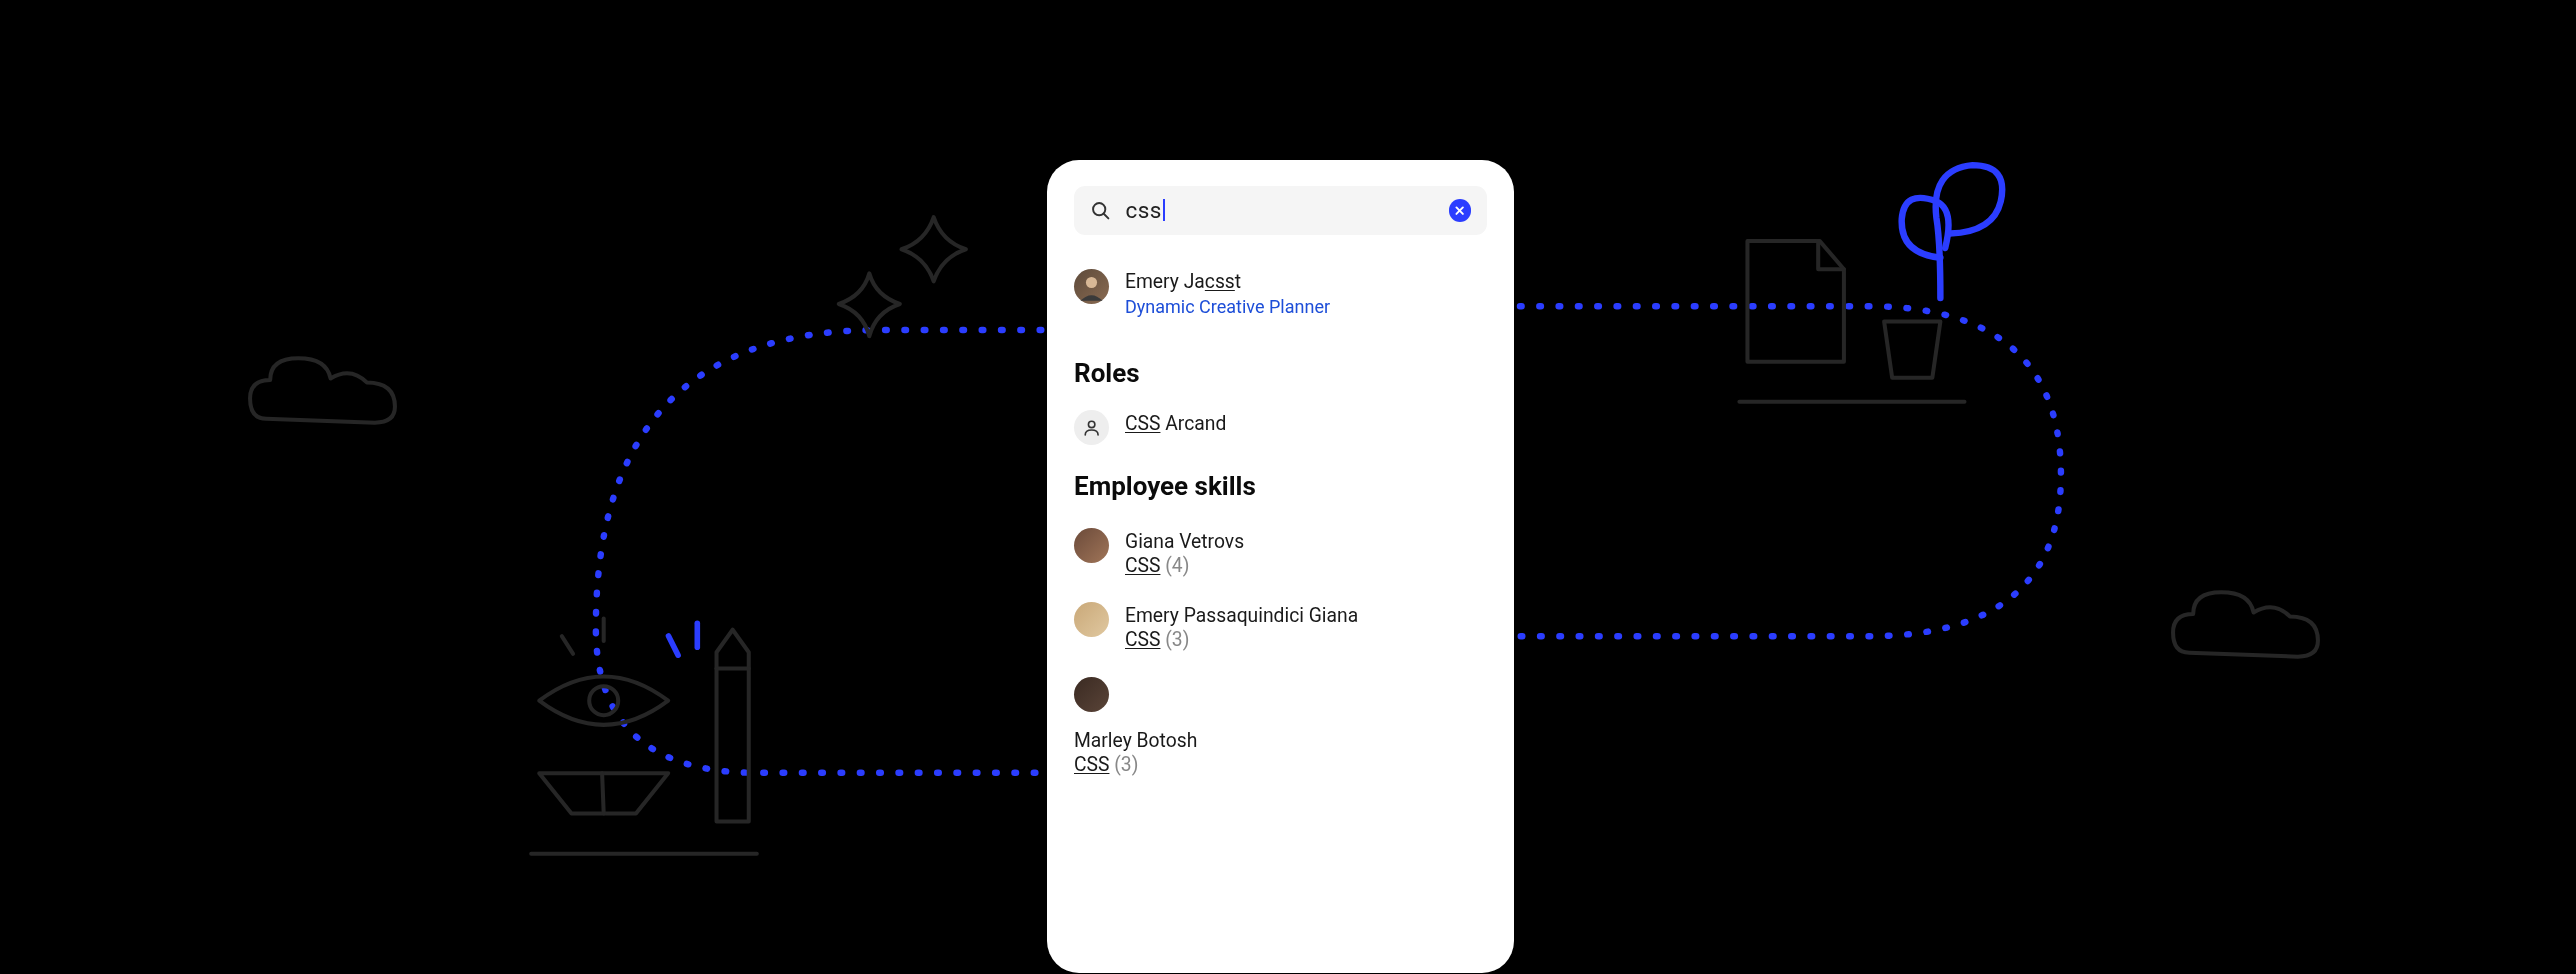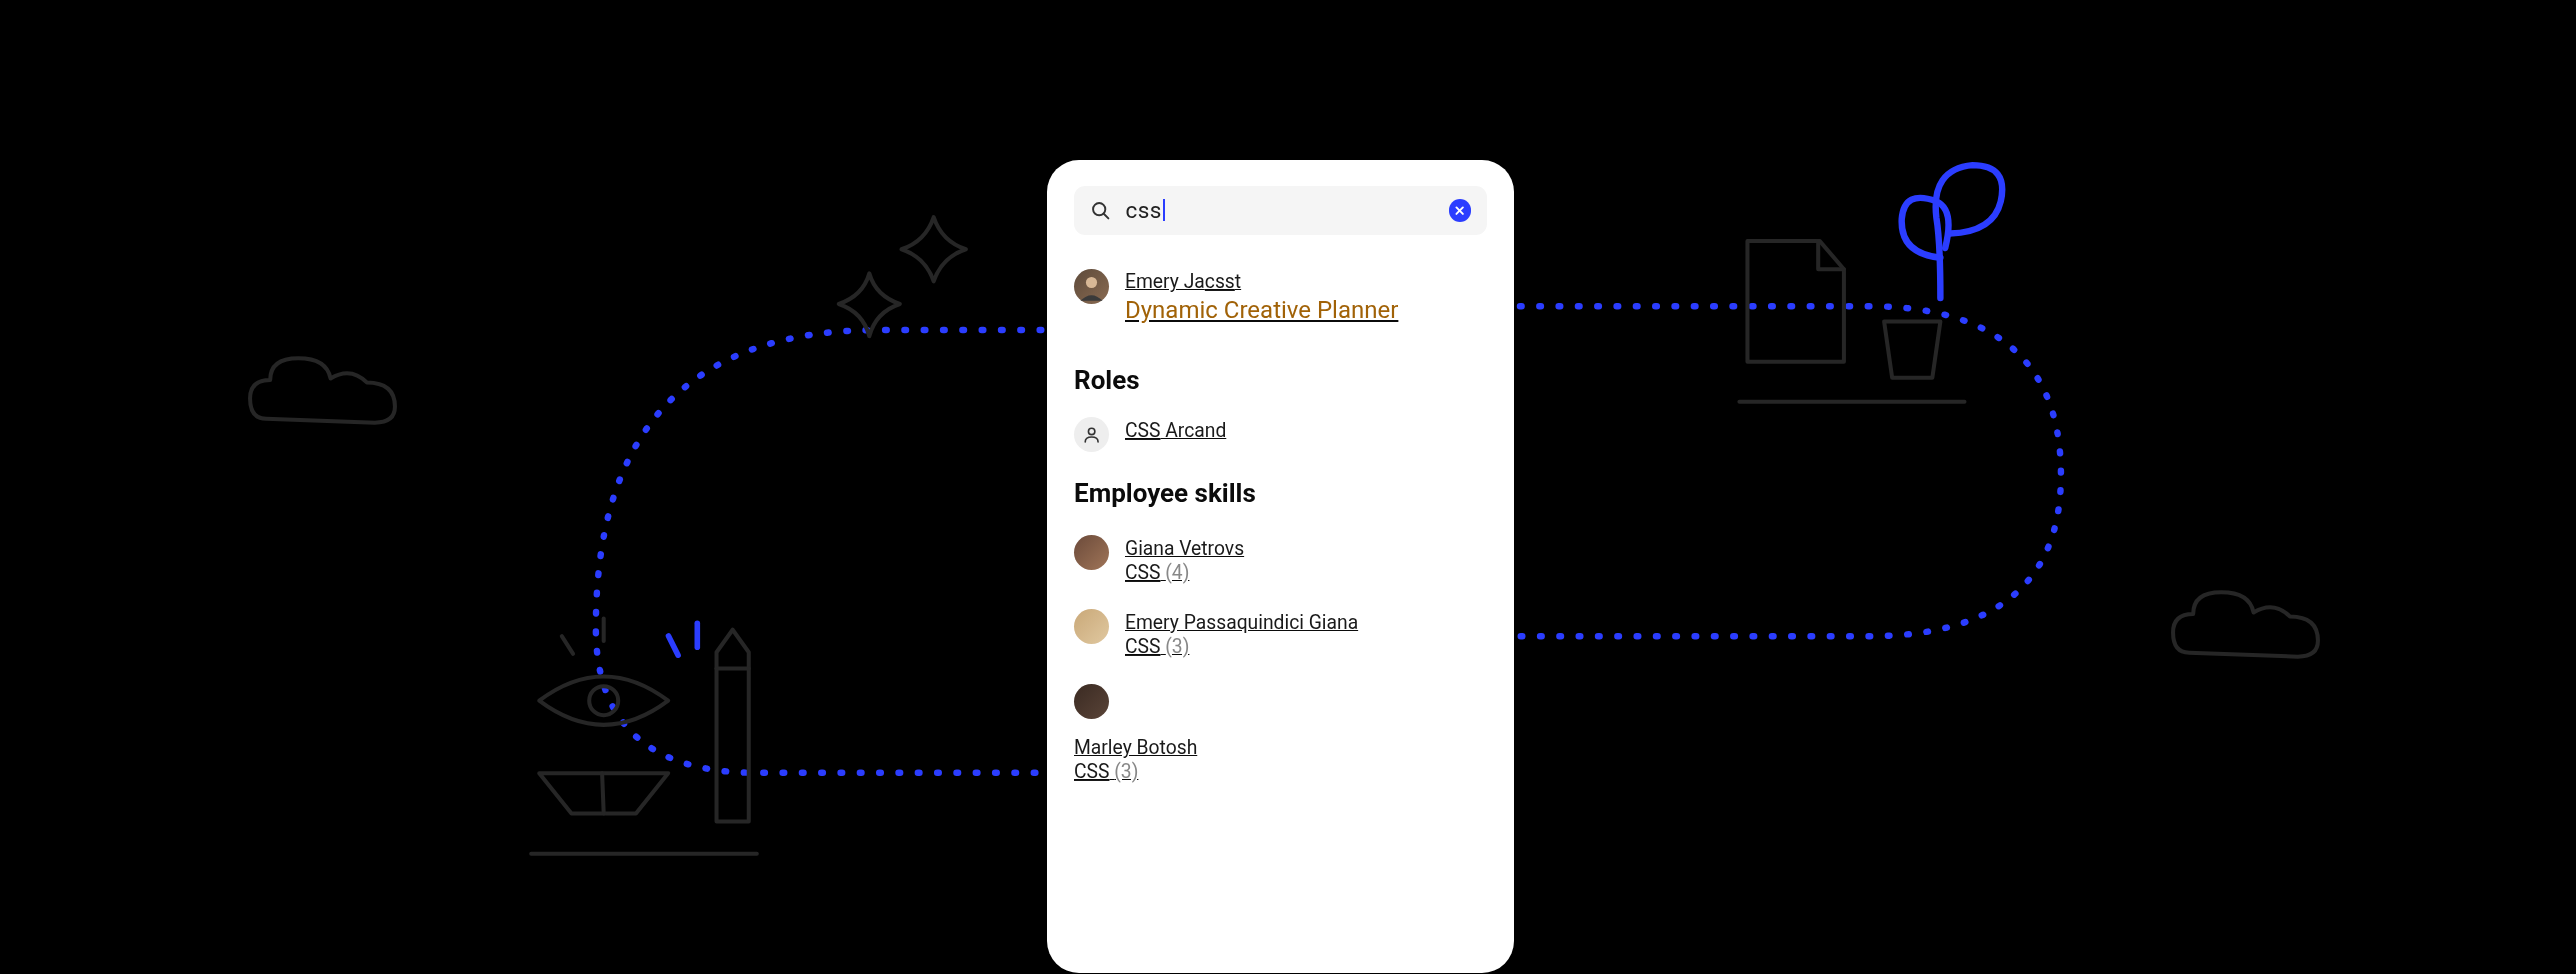--- a/index.html
+++ b/index.html
@@ -102,23 +102,23 @@
   }
   .avatar {
     width:35px; height:35px; border-radius:50%;
     flex-shrink:0;
     background: #7a5c4a;
     display:flex; align-items:center; justify-content:center;
   }
   .avatar.role {
     background:#eee;
   }
-  .row .txt { padding-top:1.6px;text-decoration:underline; }
+  .row .txt { padding-top:1.6px; }
   .name { font-size: 19.3px; color:#1a1a1a; }
-  .sub-line { font-size: 24px; color:#a16207; margin-top:3.2px; }
+  .sub-line { font-size: 18px; color:#1d4ed8; margin-top:3.2px; }
   .match { text-decoration: underline; text-underline-offset: 2.4px; }
   .skill-line { font-size:19.3px; color:#1a1a1a; margin-top:1px; }
   .skill-line .count { color:#888; }
 
   
   .cloud { width:161px; height:89px; }
 
 </style>
 </head>
 <body>

